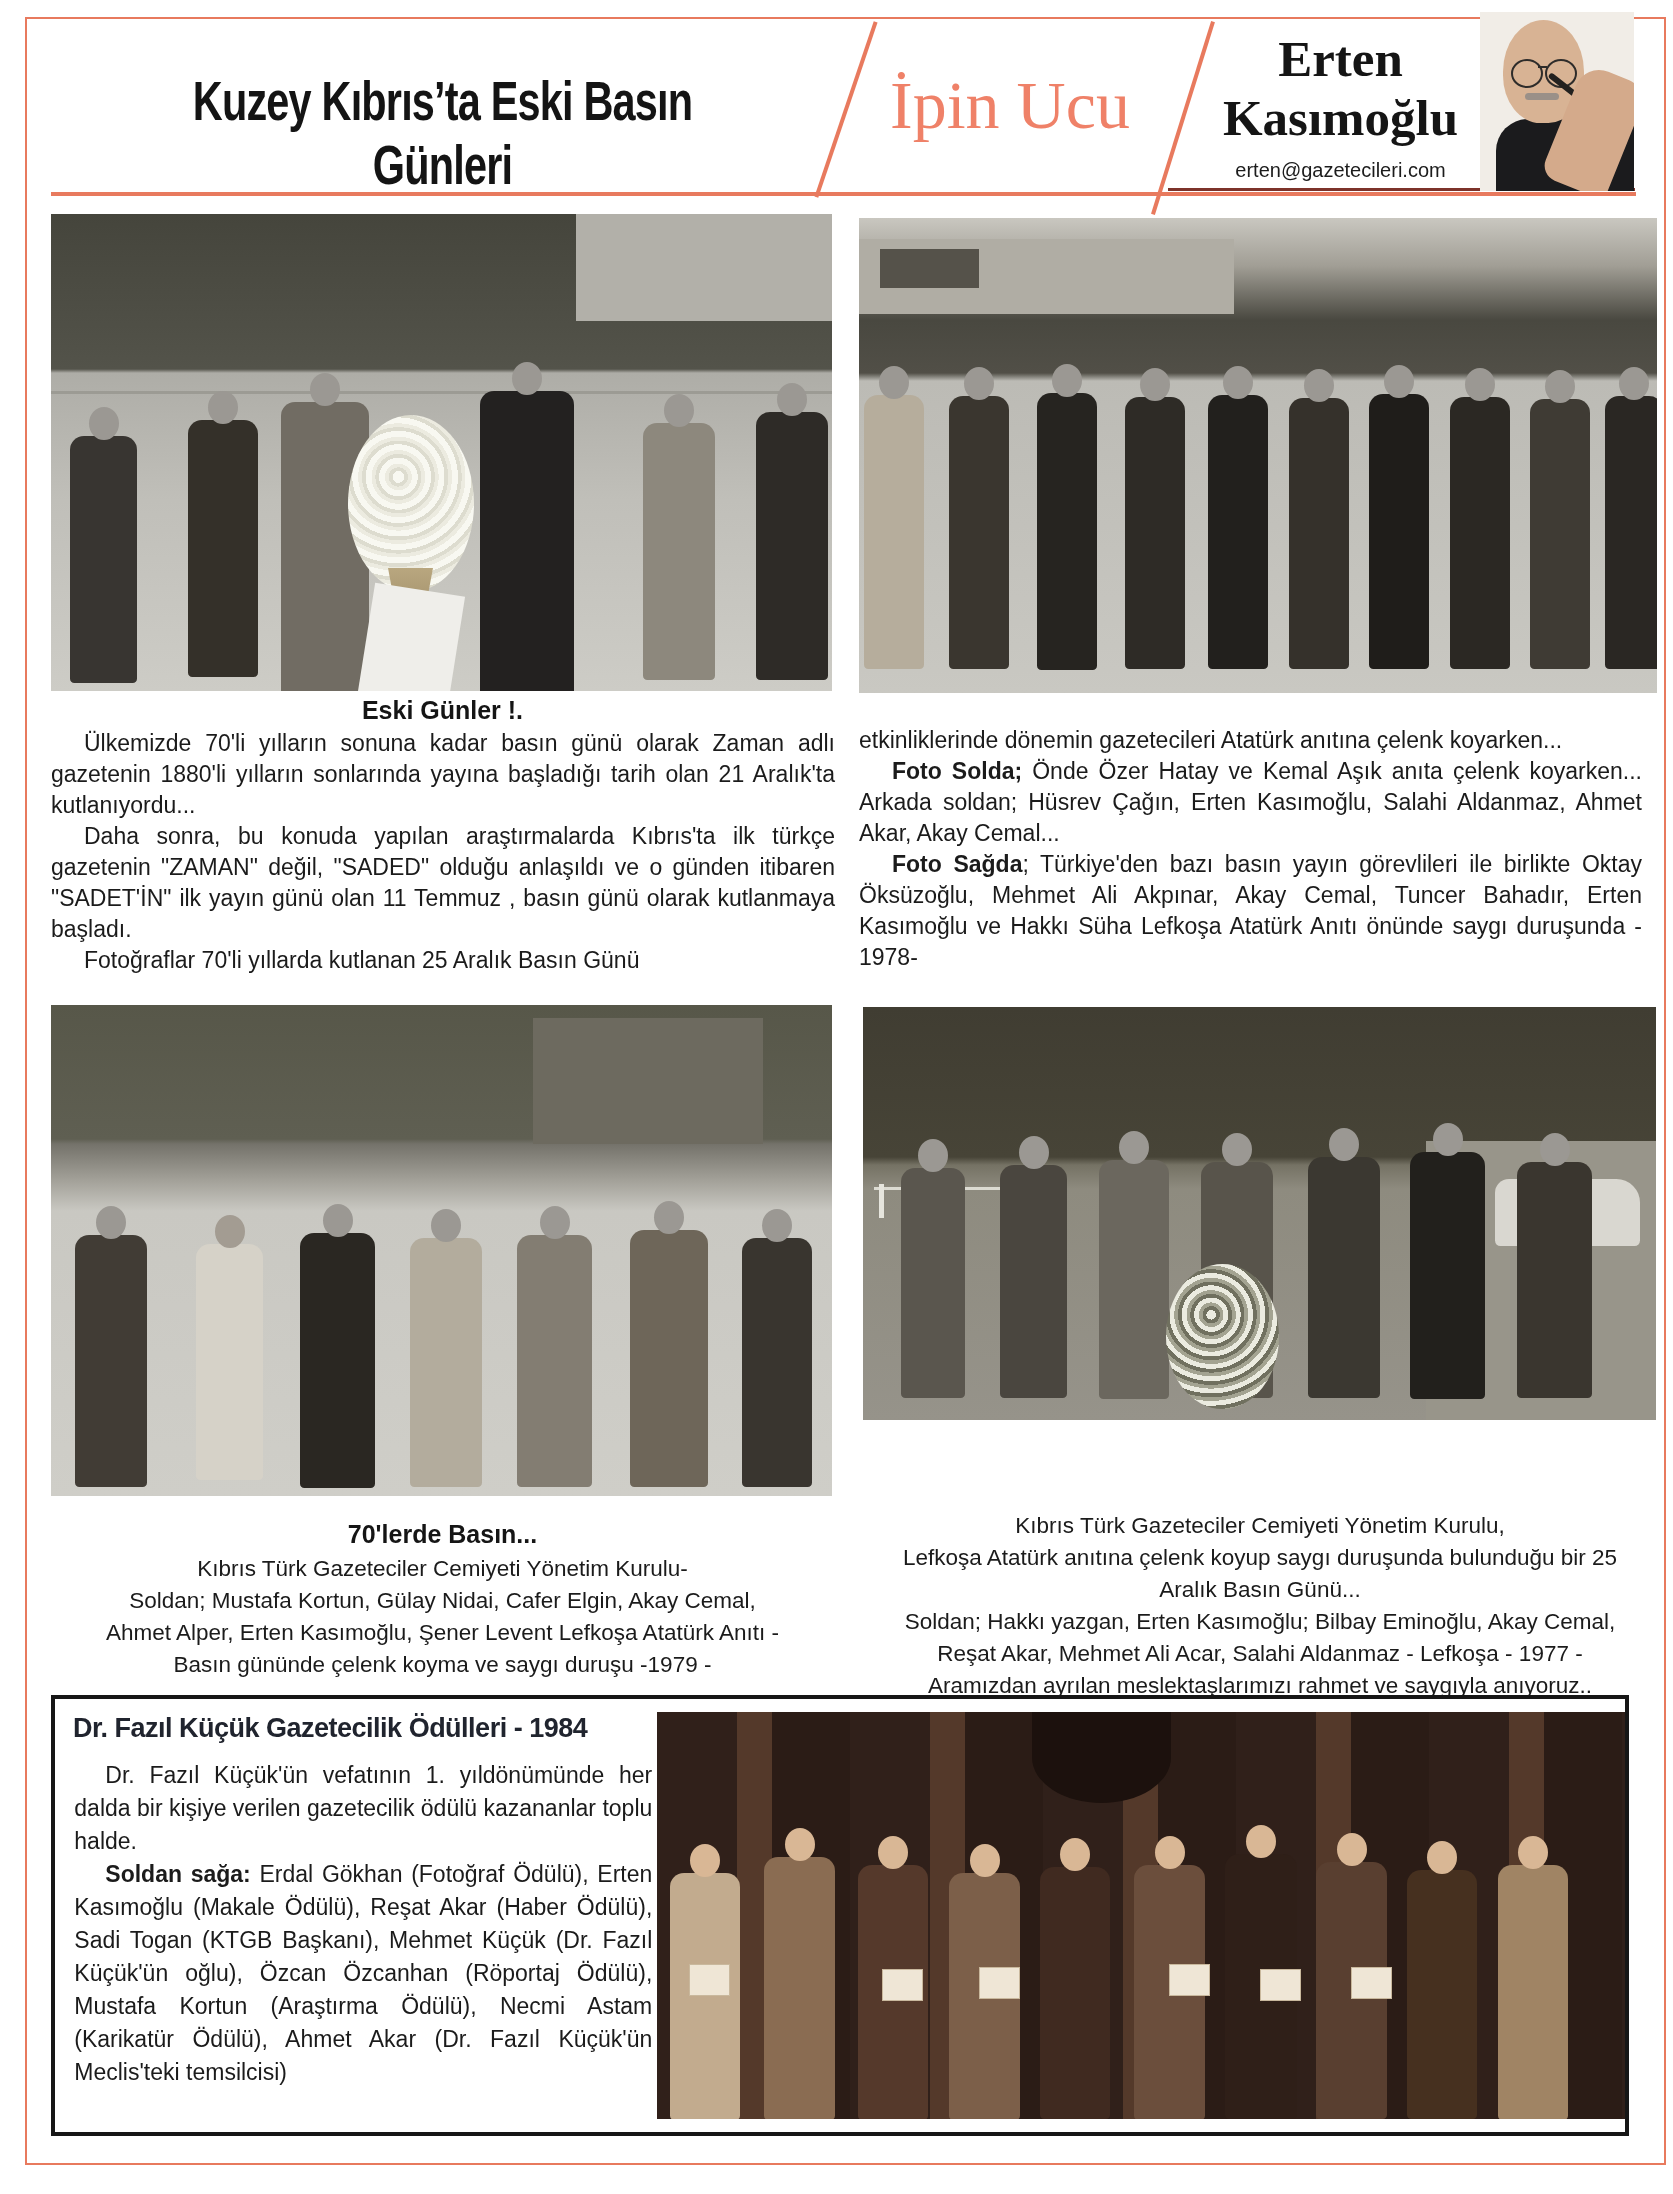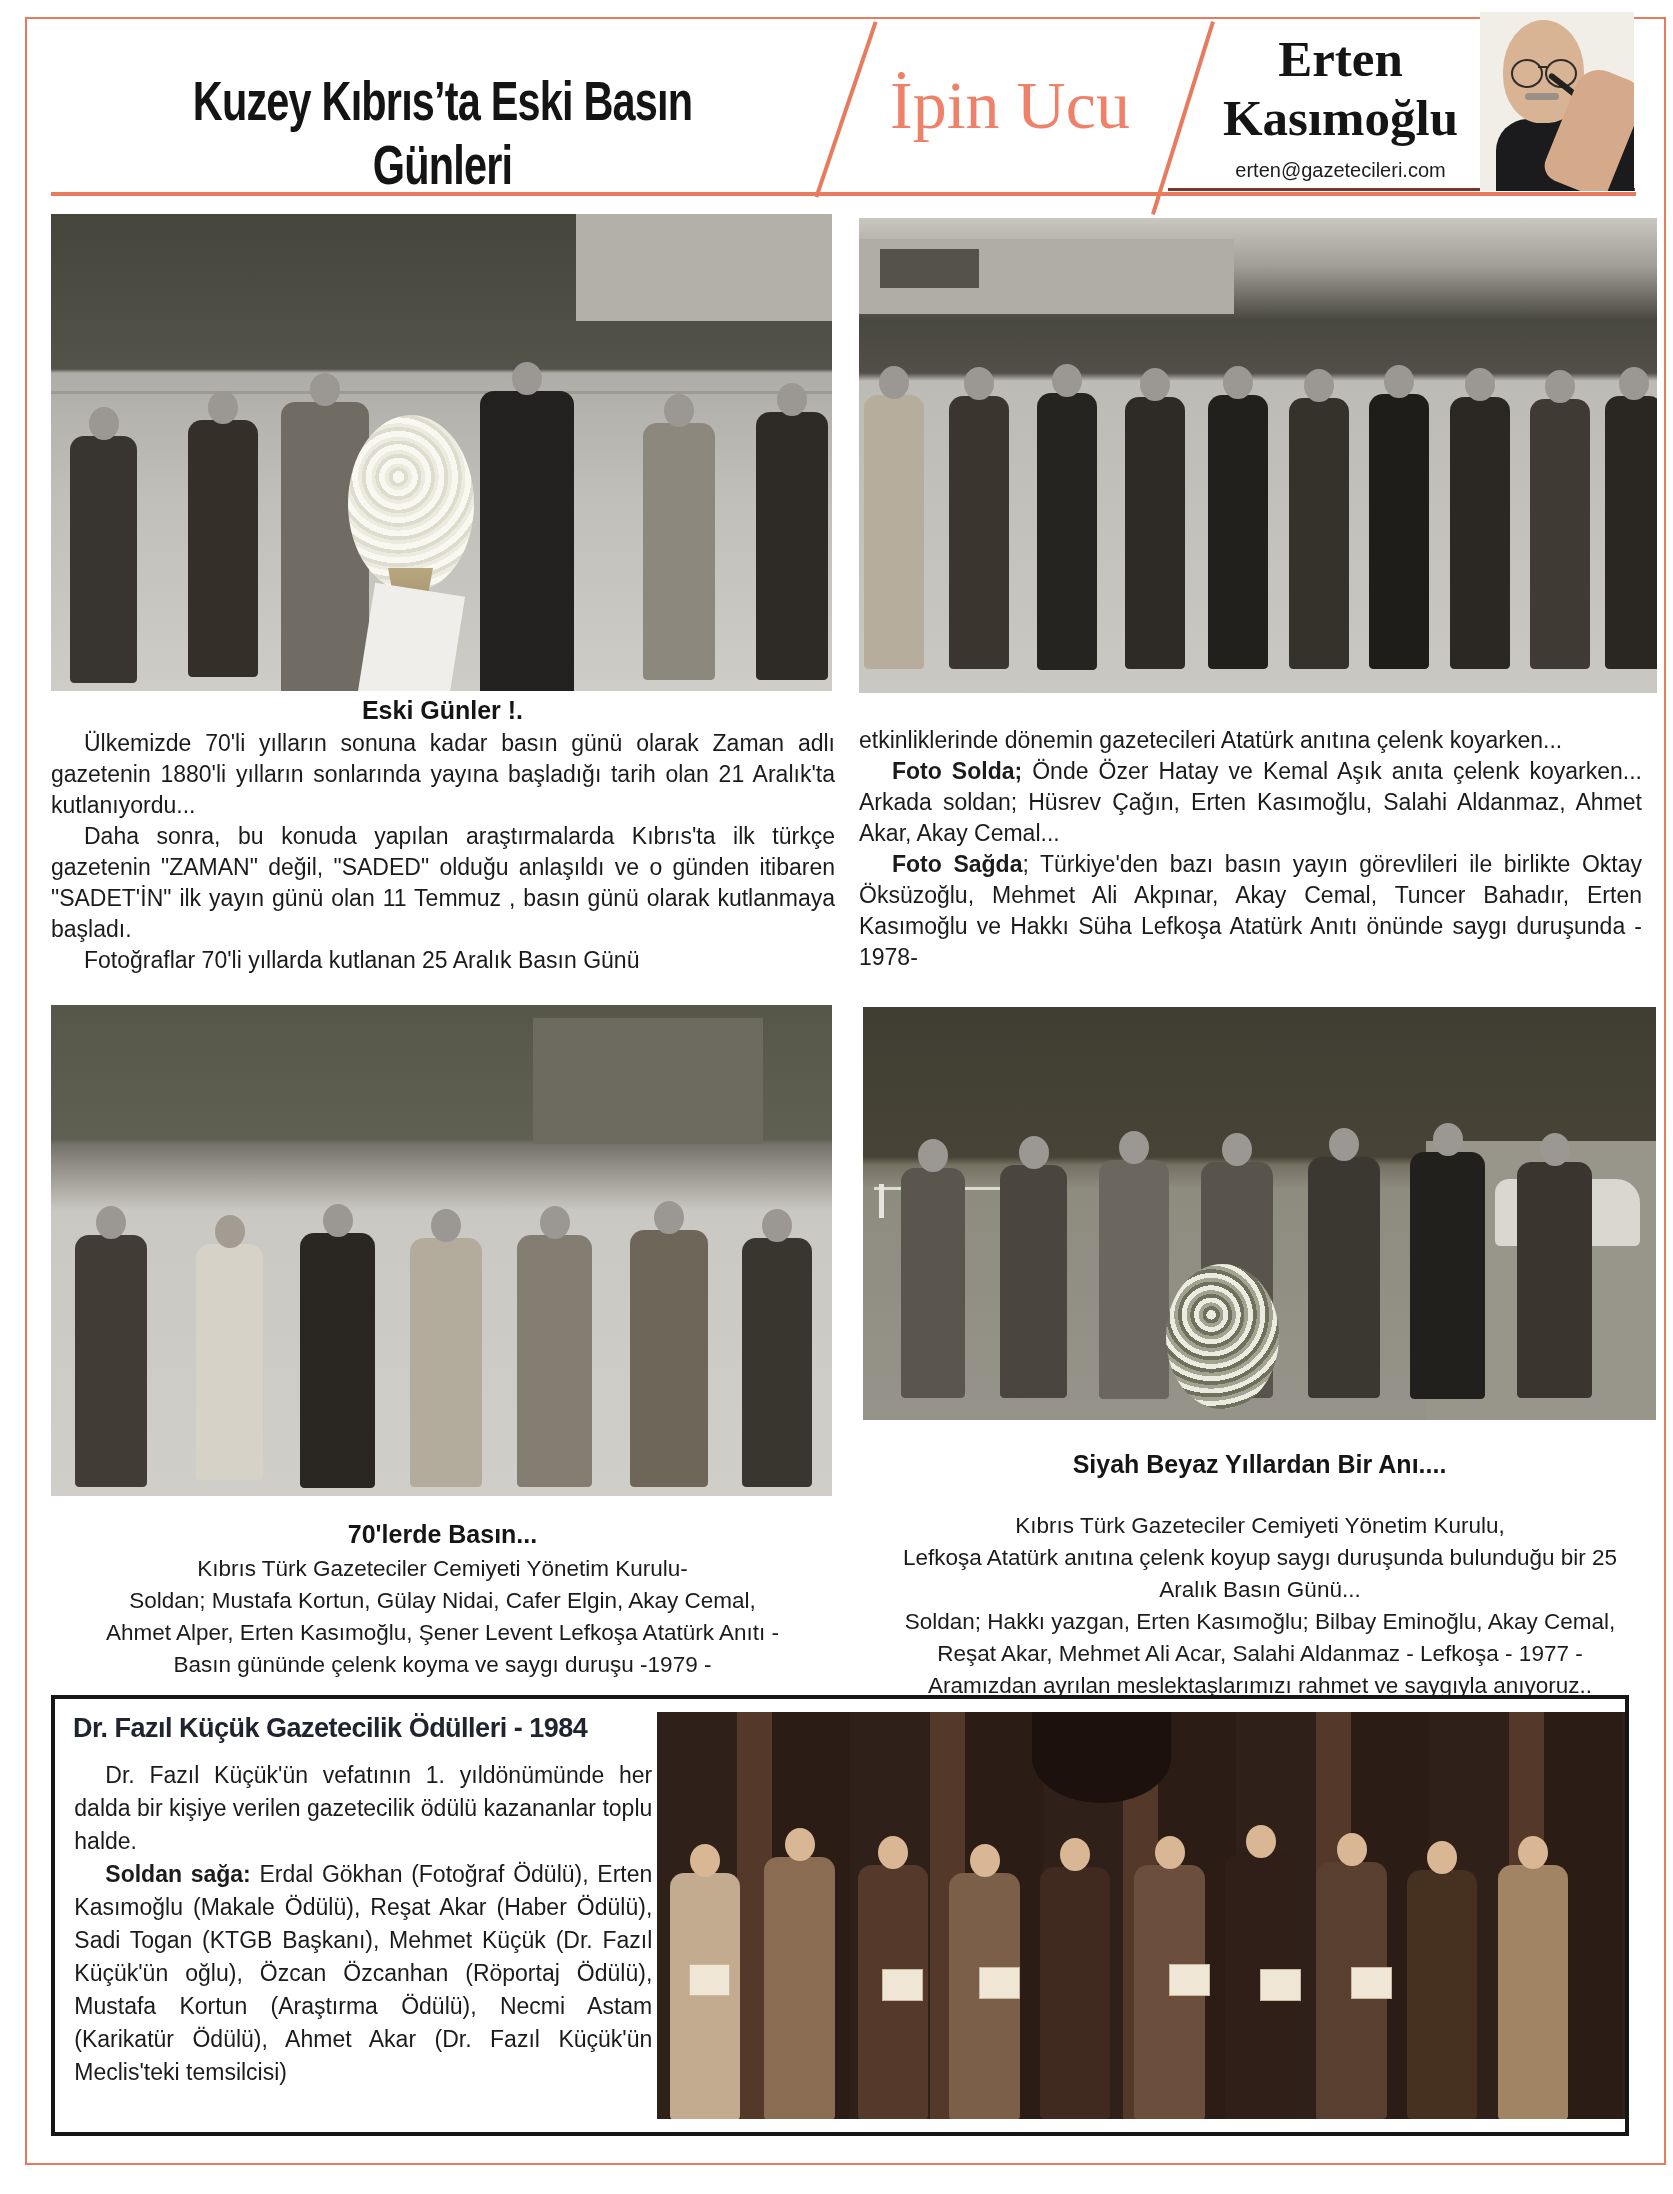--- a/index.html
+++ b/index.html
@@ -149,21 +149,20 @@
   </div>
 
   <div class="cap-head" style="left:51px;top:1520px;width:783px;">70'lerde Basın...</div>
   <div class="caption" style="left:51px;top:1553px;width:783px;">
     <div>Kıbrıs Türk Gazeteciler Cemiyeti Yönetim Kurulu-</div>
     <div>Soldan; Mustafa Kortun, Gülay Nidai, Cafer Elgin, Akay Cemal,</div>
     <div>Ahmet Alper, Erten Kasımoğlu, Şener Levent Lefkoşa Atatürk Anıtı -</div>
     <div>Basın gününde çelenk koyma ve saygı duruşu -1979 -</div>
   </div>
 
-  <div class="cap-head" style="left:863px;top:1450px;width:793px;">Siyah Beyaz Yıllardan Bir Anı....</div>
   <div class="caption" style="left:859px;top:1510px;width:802px;">
     <div>Kıbrıs Türk Gazeteciler Cemiyeti Yönetim Kurulu,</div>
     <div>Lefkoşa Atatürk anıtına çelenk koyup saygı duruşunda bulunduğu bir 25</div>
     <div>Aralık Basın Günü...</div>
     <div>Soldan; Hakkı yazgan, Erten Kasımoğlu; Bilbay Eminoğlu, Akay Cemal,</div>
     <div>Reşat Akar, Mehmet Ali Acar, Salahi Aldanmaz - Lefkoşa - 1977 -</div>
     <div>Aramızdan ayrılan meslektaşlarımızı rahmet ve saygıyla anıyoruz..</div>
   </div>
 
   <div class="awards-box">

